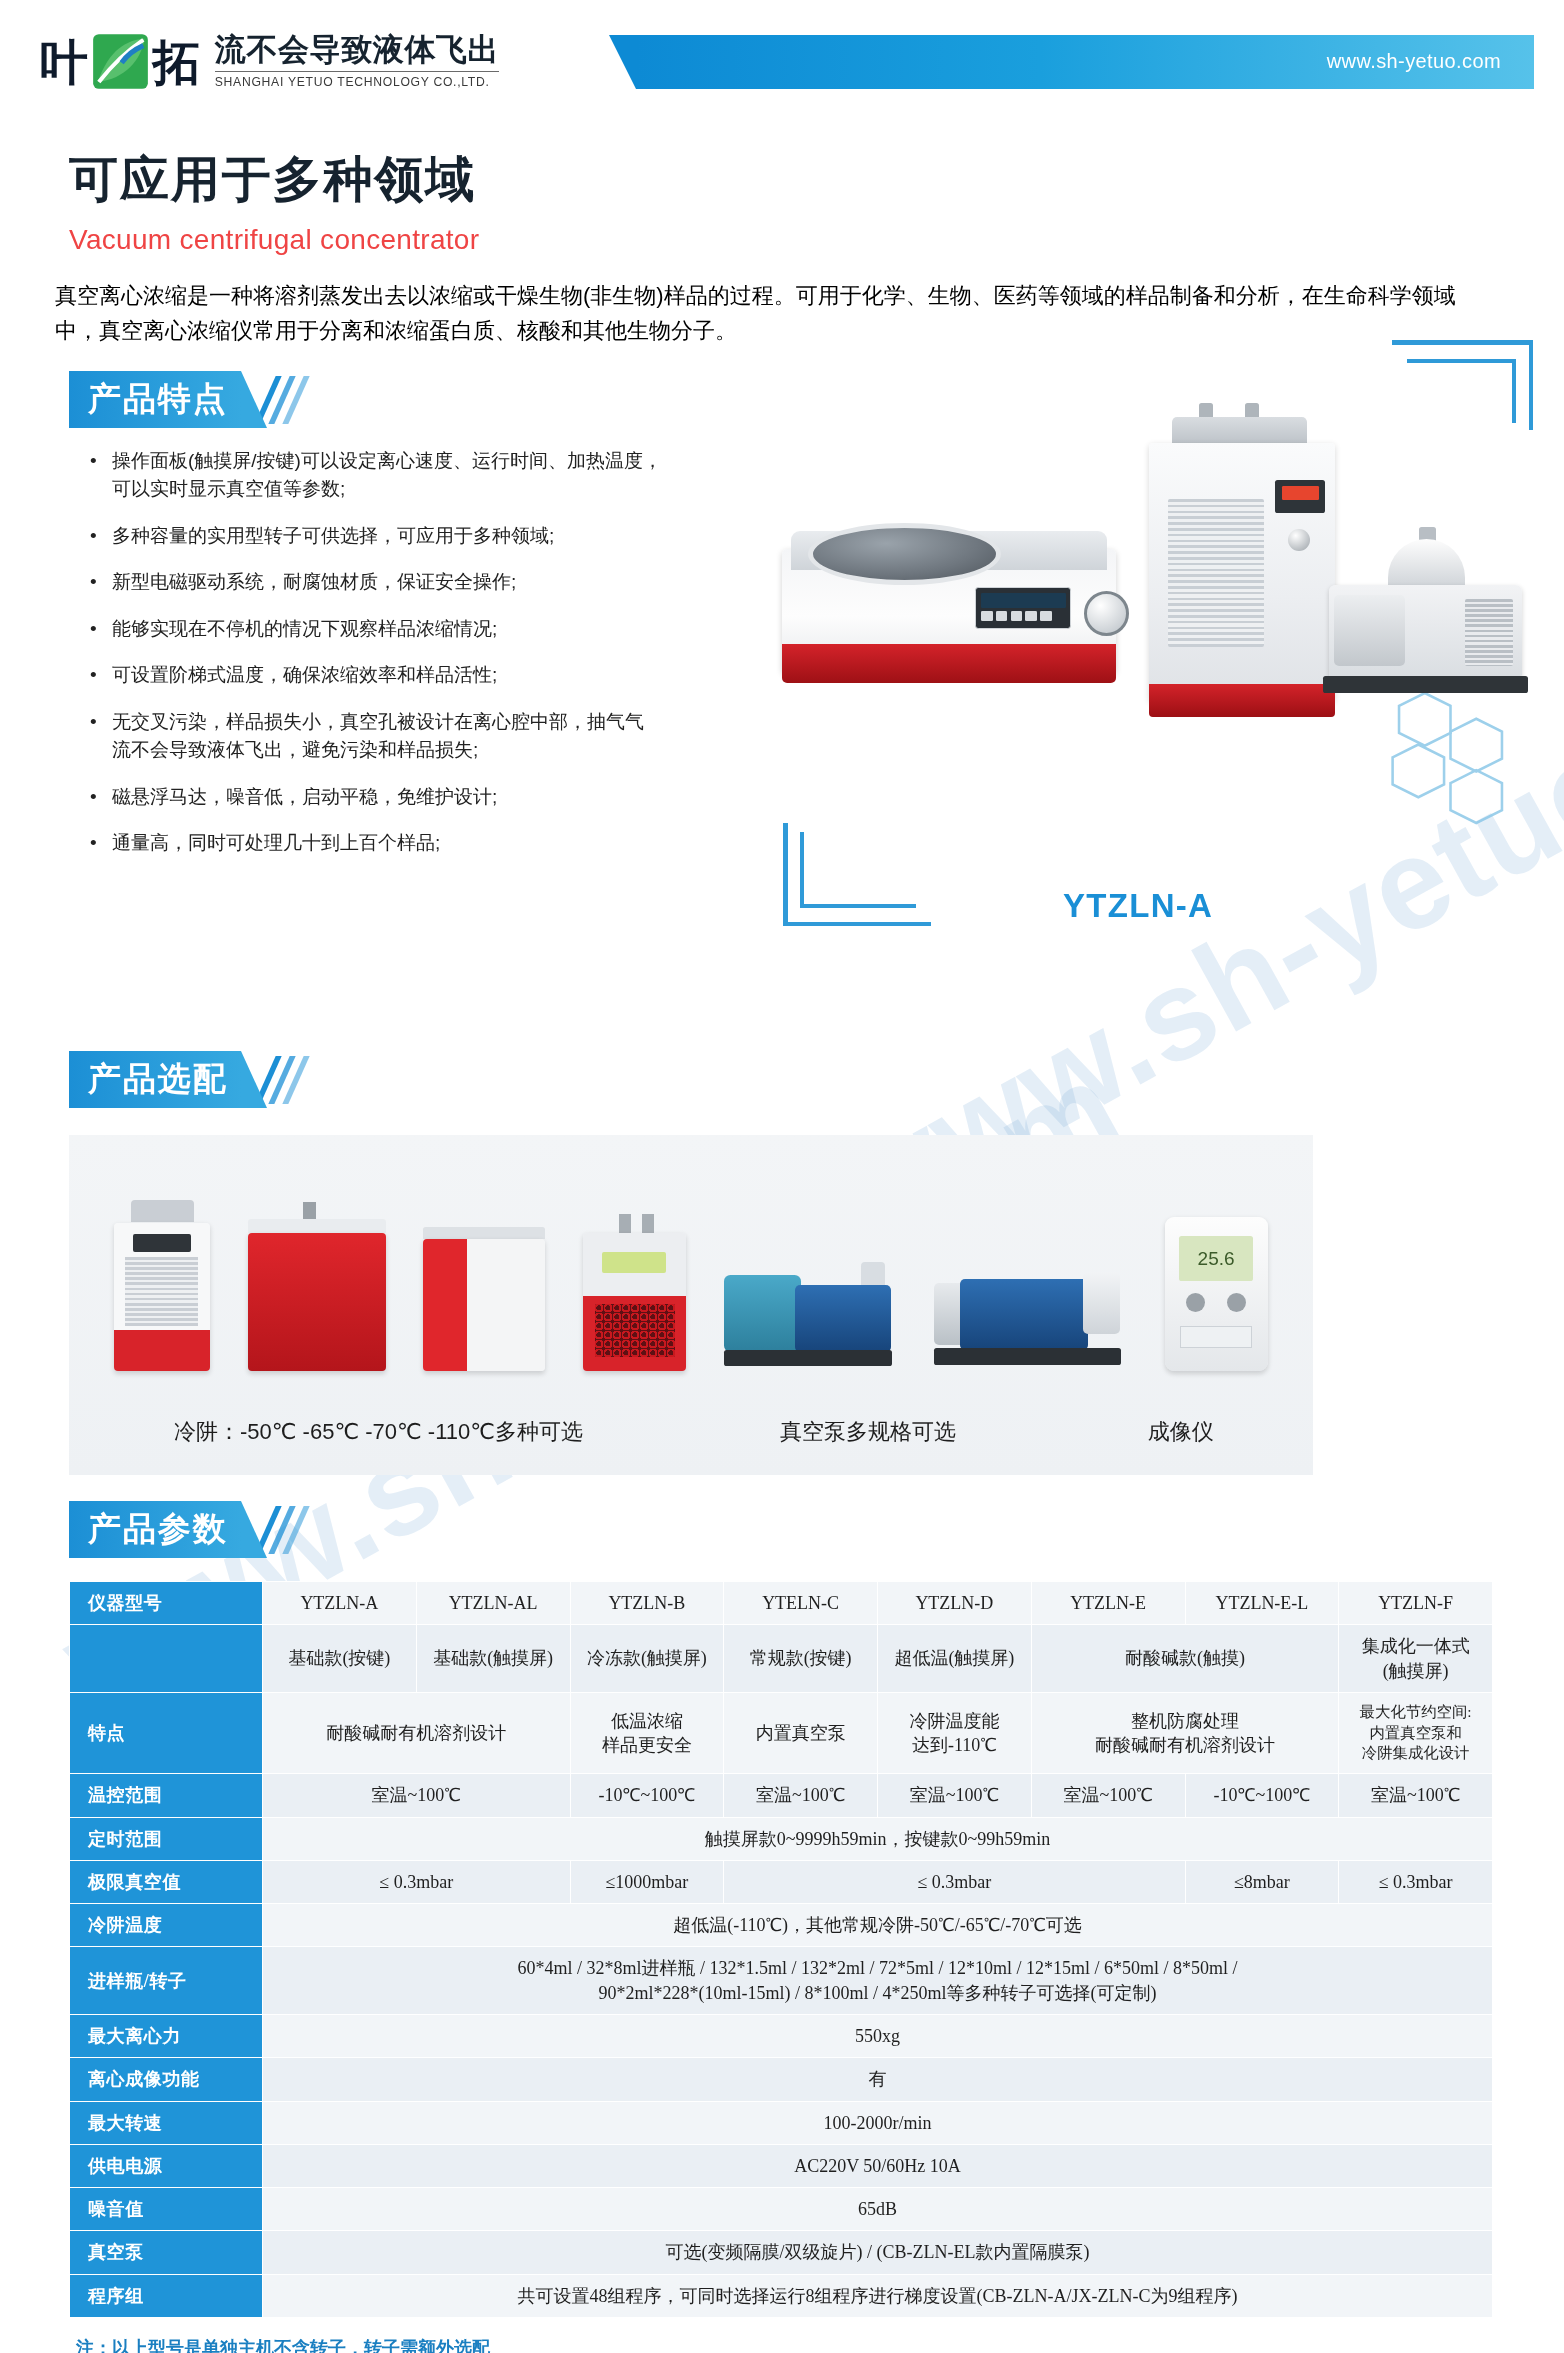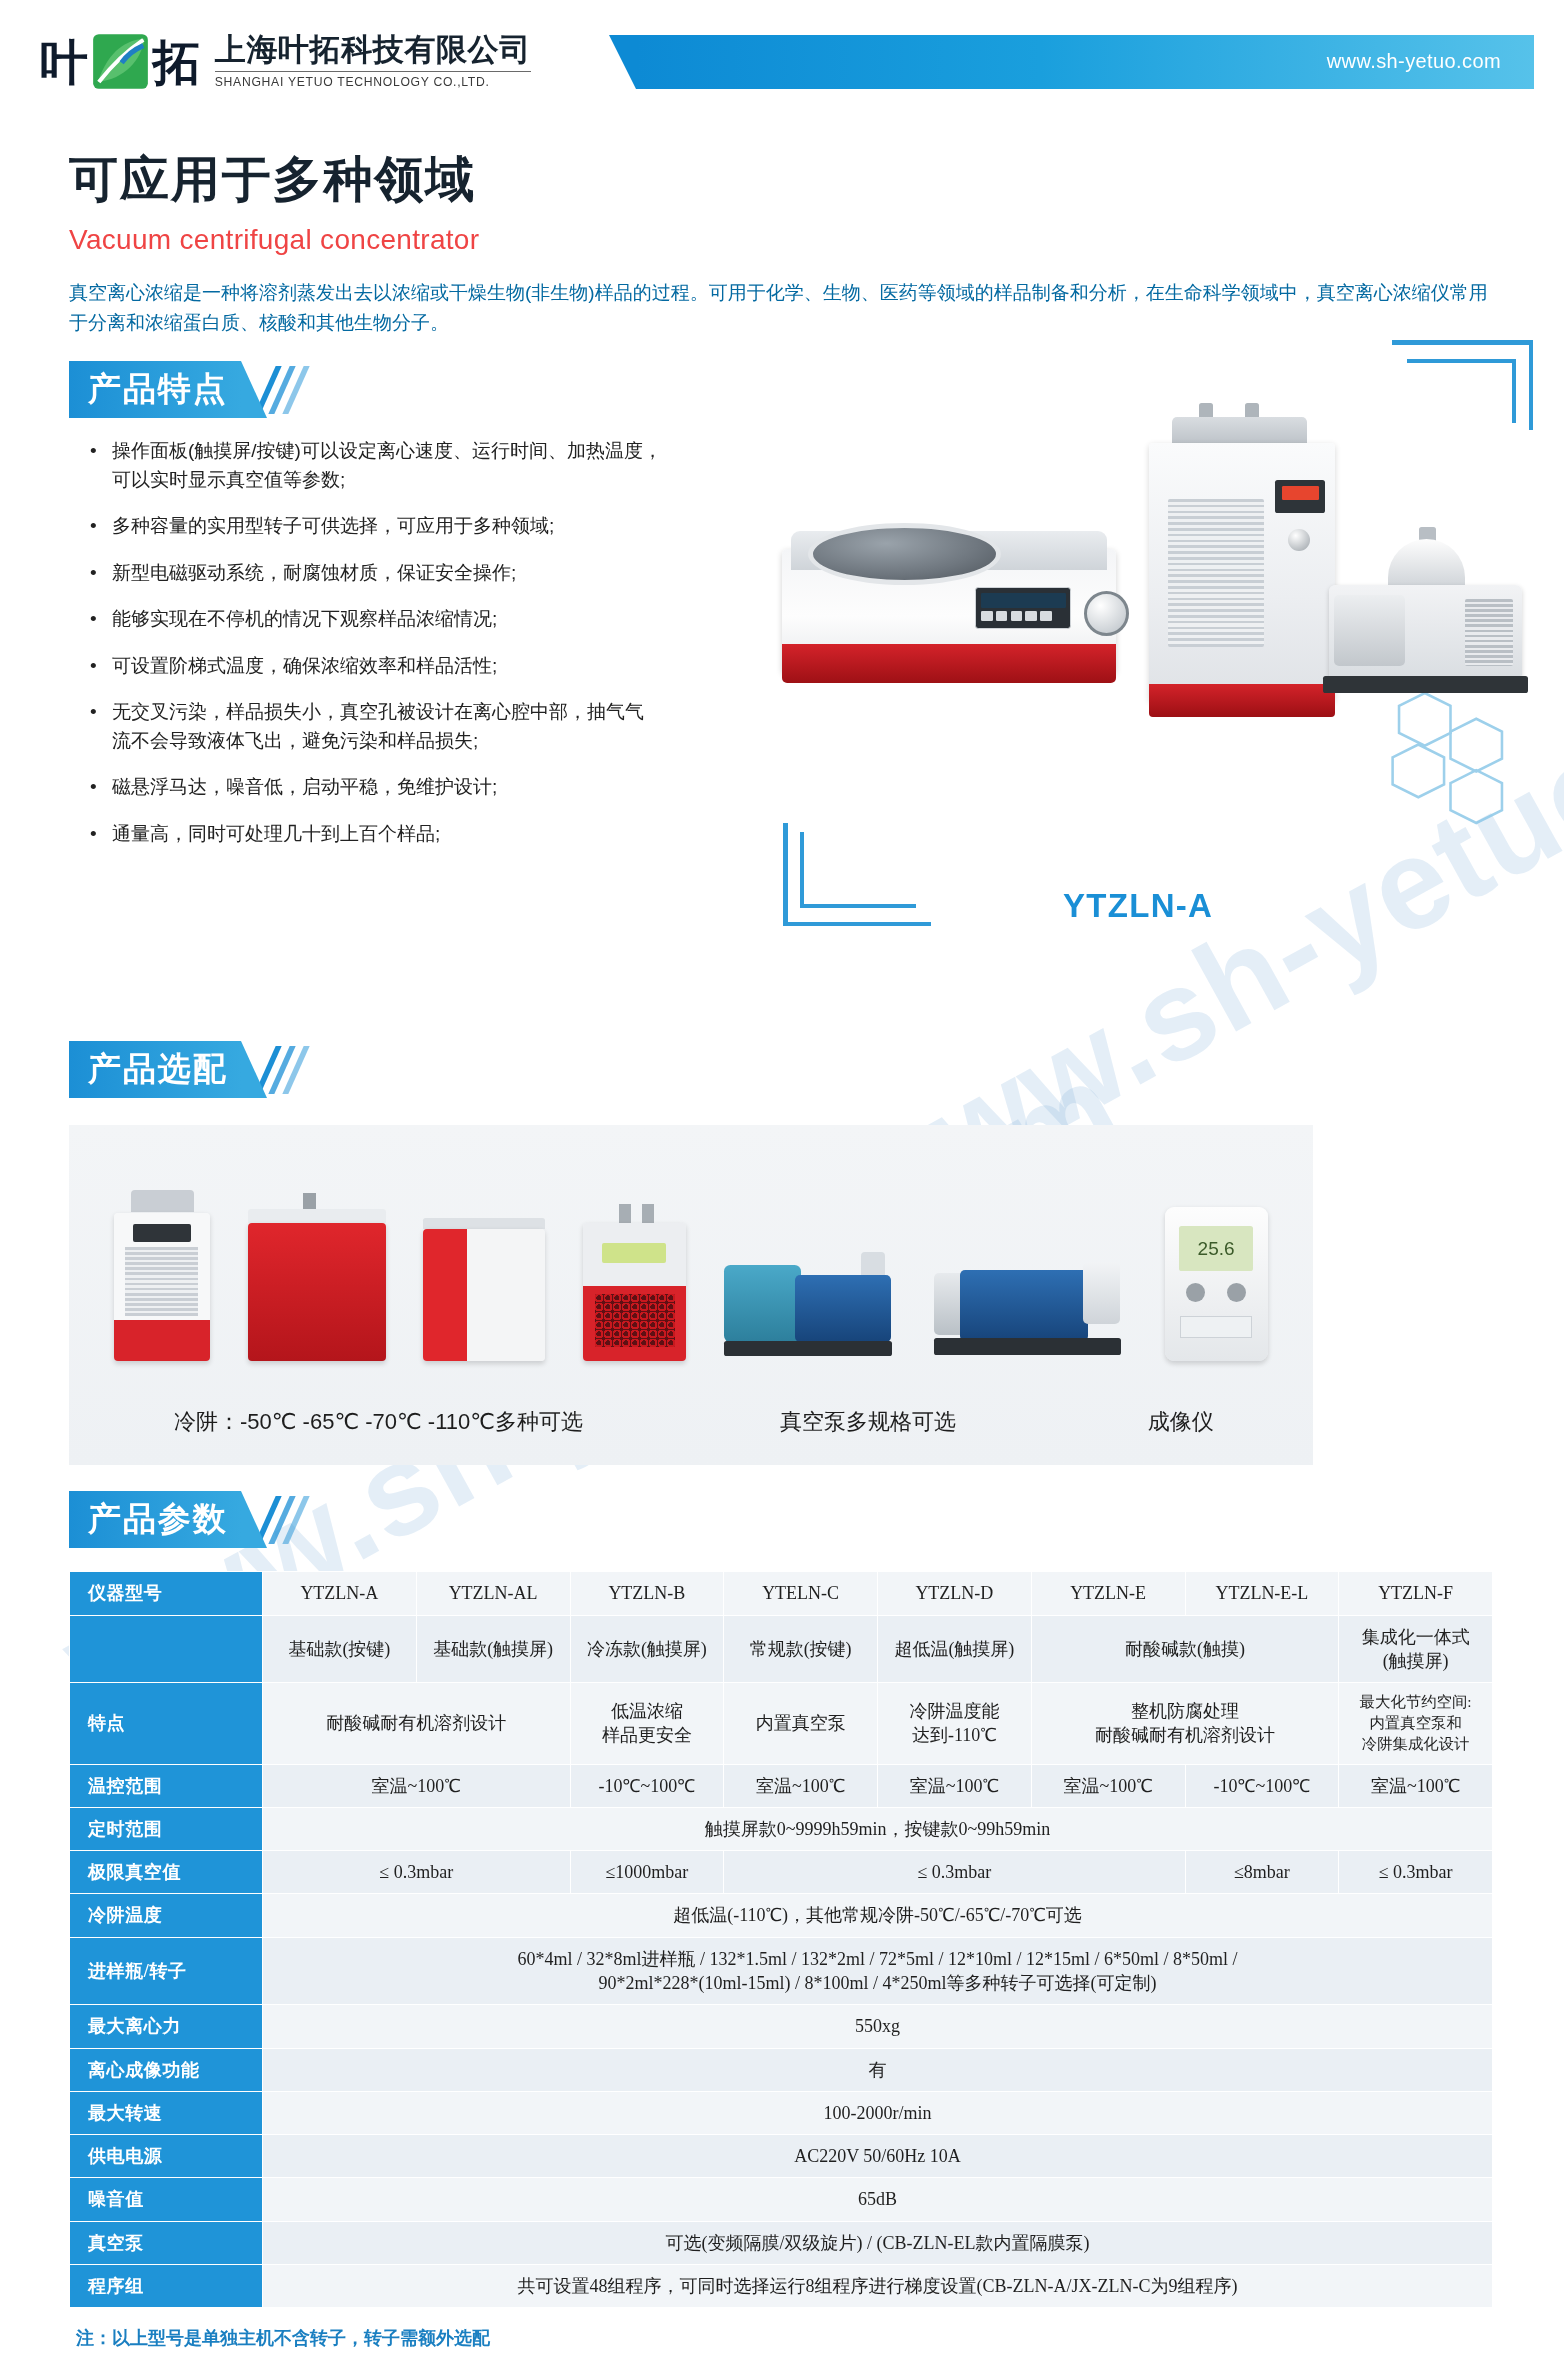--- a/index.html
+++ b/index.html
@@ -125,25 +125,25 @@
     color: #16232f;
     letter-spacing: 1.9px;
   }
   .title-en {
     font-size: 28px;
     color: #ef4444;
     margin-top: 10.3px;
     letter-spacing: 0.3px;
   }
   .intro {
-    margin: 22px 0 0 69px;
+    margin: 22px 0 0 55px;
     width: 1419px;
-    font-size: 19px;
+    font-size: 22px;
     line-height: 1.62;
-    color: #0369a1;
+    color: #000000;
     position: relative;
     z-index: 10;
   }
 
   
   .sec-head {
     position: relative;
     display: inline-flex;
     align-items: center;
     height: 57px;
@@ -526,21 +526,21 @@
           <svg viewBox="0 0 100 100" width="57" height="57" aria-hidden="true">
             <rect x="2" y="2" width="96" height="96" rx="10" fill="#2fa84f"></rect>
             <path d="M10 86 C30 28 62 12 92 10 C86 48 58 80 10 86 Z" fill="#58c06d"></path>
             <path d="M12 86 C40 50 66 28 90 12" stroke="#ffffff" stroke-width="7" fill="none"></path>
             <path d="M52 52 C62 38 76 28 90 22" stroke="#1f7fc4" stroke-width="9" fill="none"></path>
           </svg>
         </span>
         <span class="logo-char">拓</span>
       </div>
       <div class="logo-text">
-        <div class="logo-cn">上海叶拓科技有限公司</div>
+        <div class="logo-cn">流不会导致液体飞出</div>
         <div class="logo-en">SHANGHAI YETUO TECHNOLOGY CO.,LTD.</div>
       </div>
     </div>
     <div class="header-bar">
       <span class="header-url">www.sh-yetuo.com</span>
     </div>
   </div>
 
   <div class="title-zone">
     <div class="title-cn">可应用于多种领域</div>

